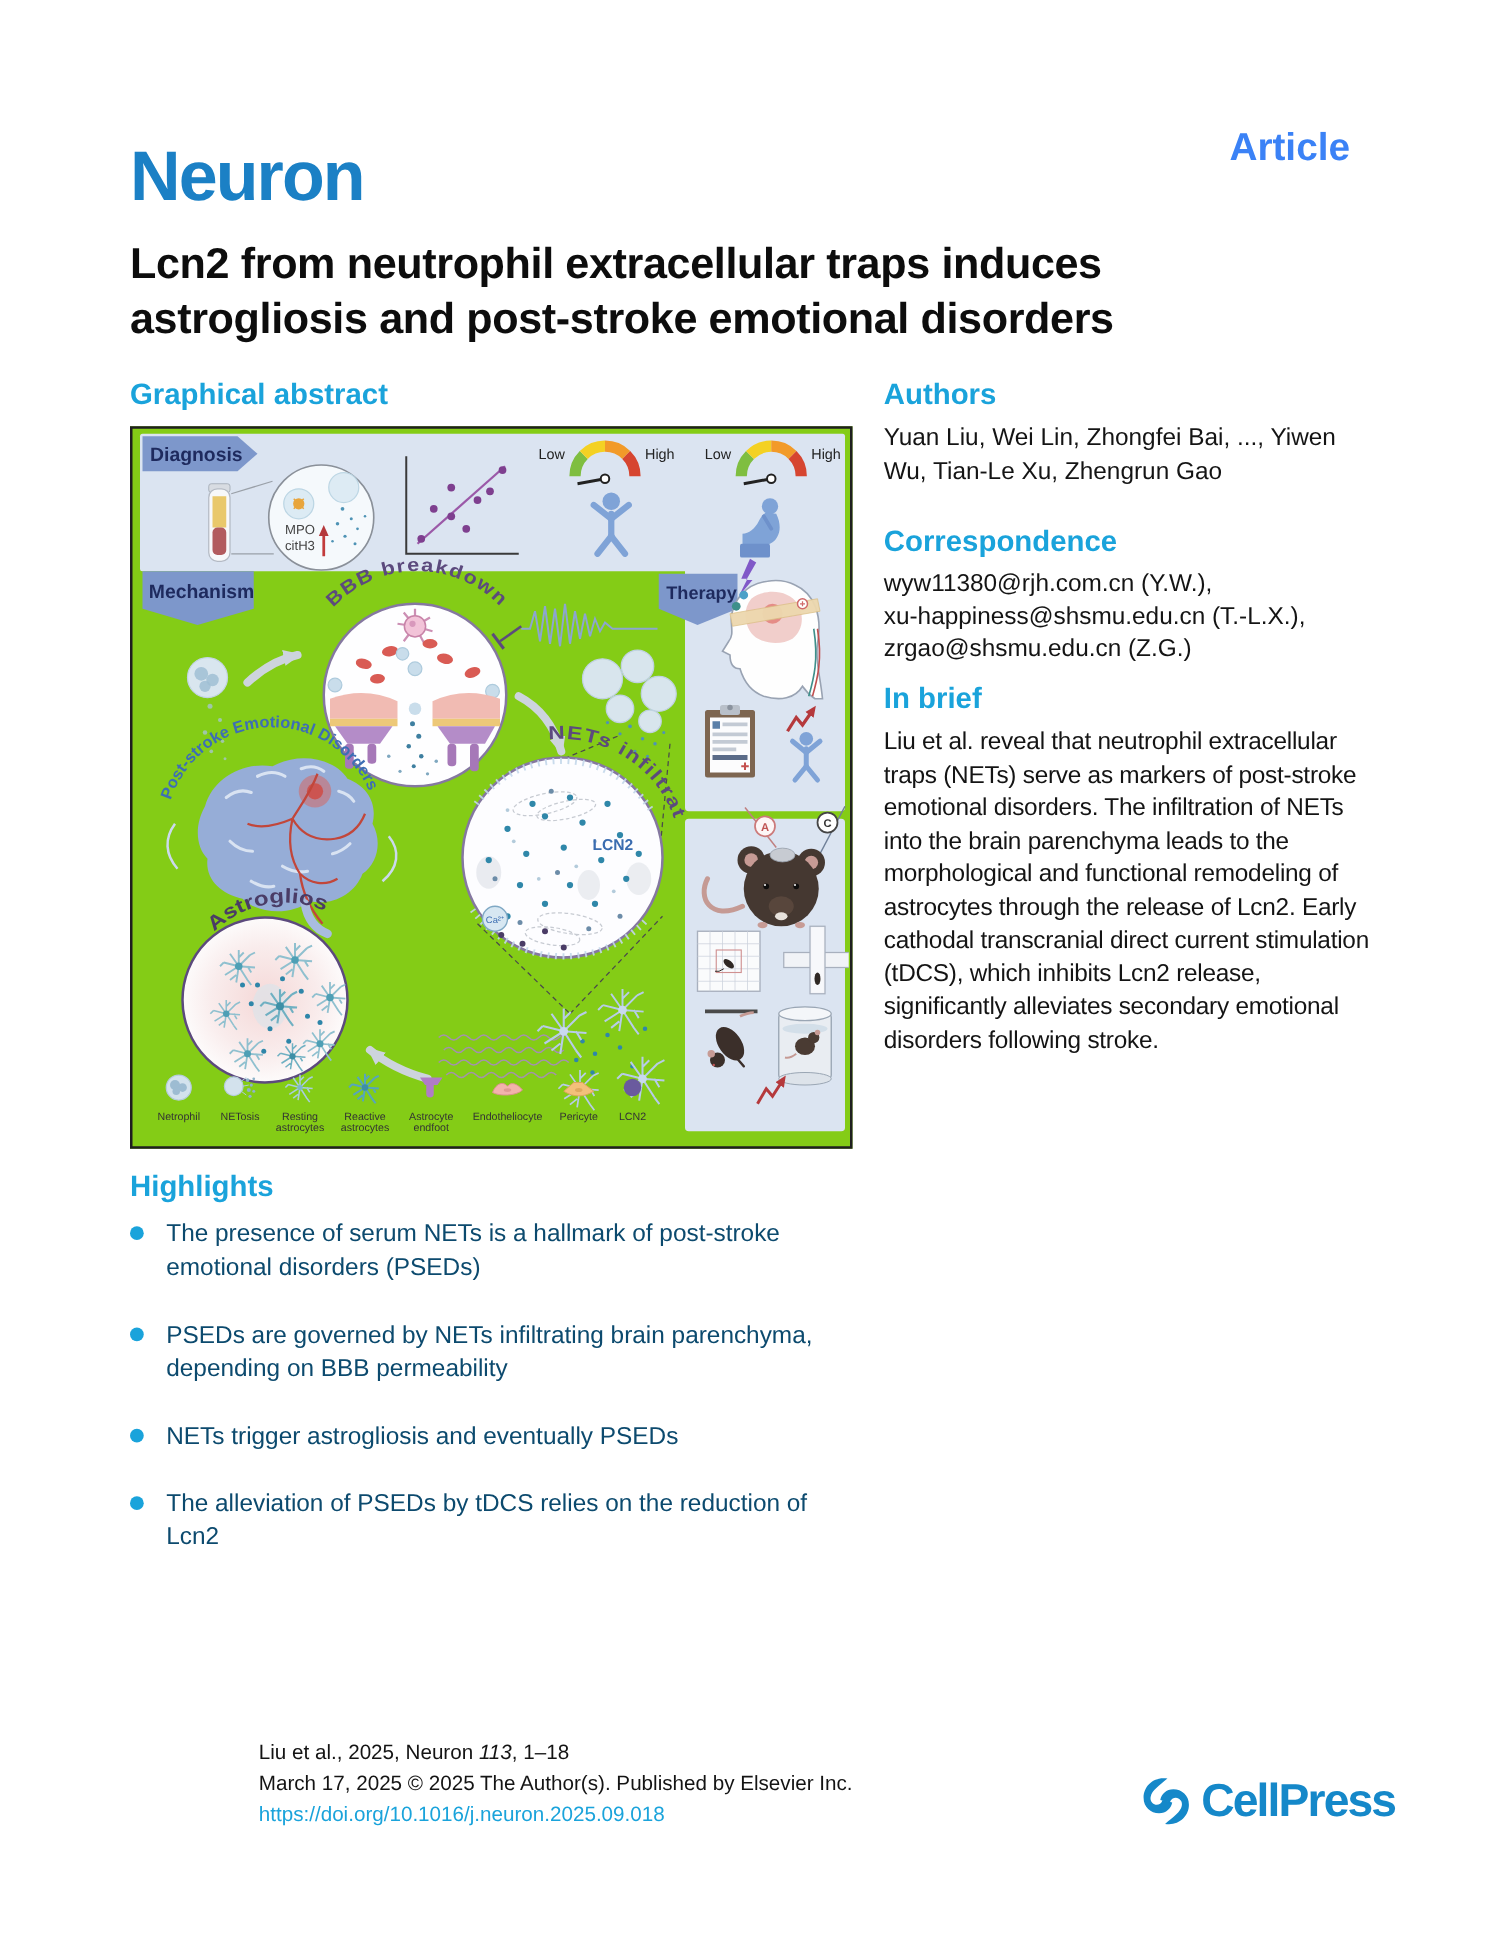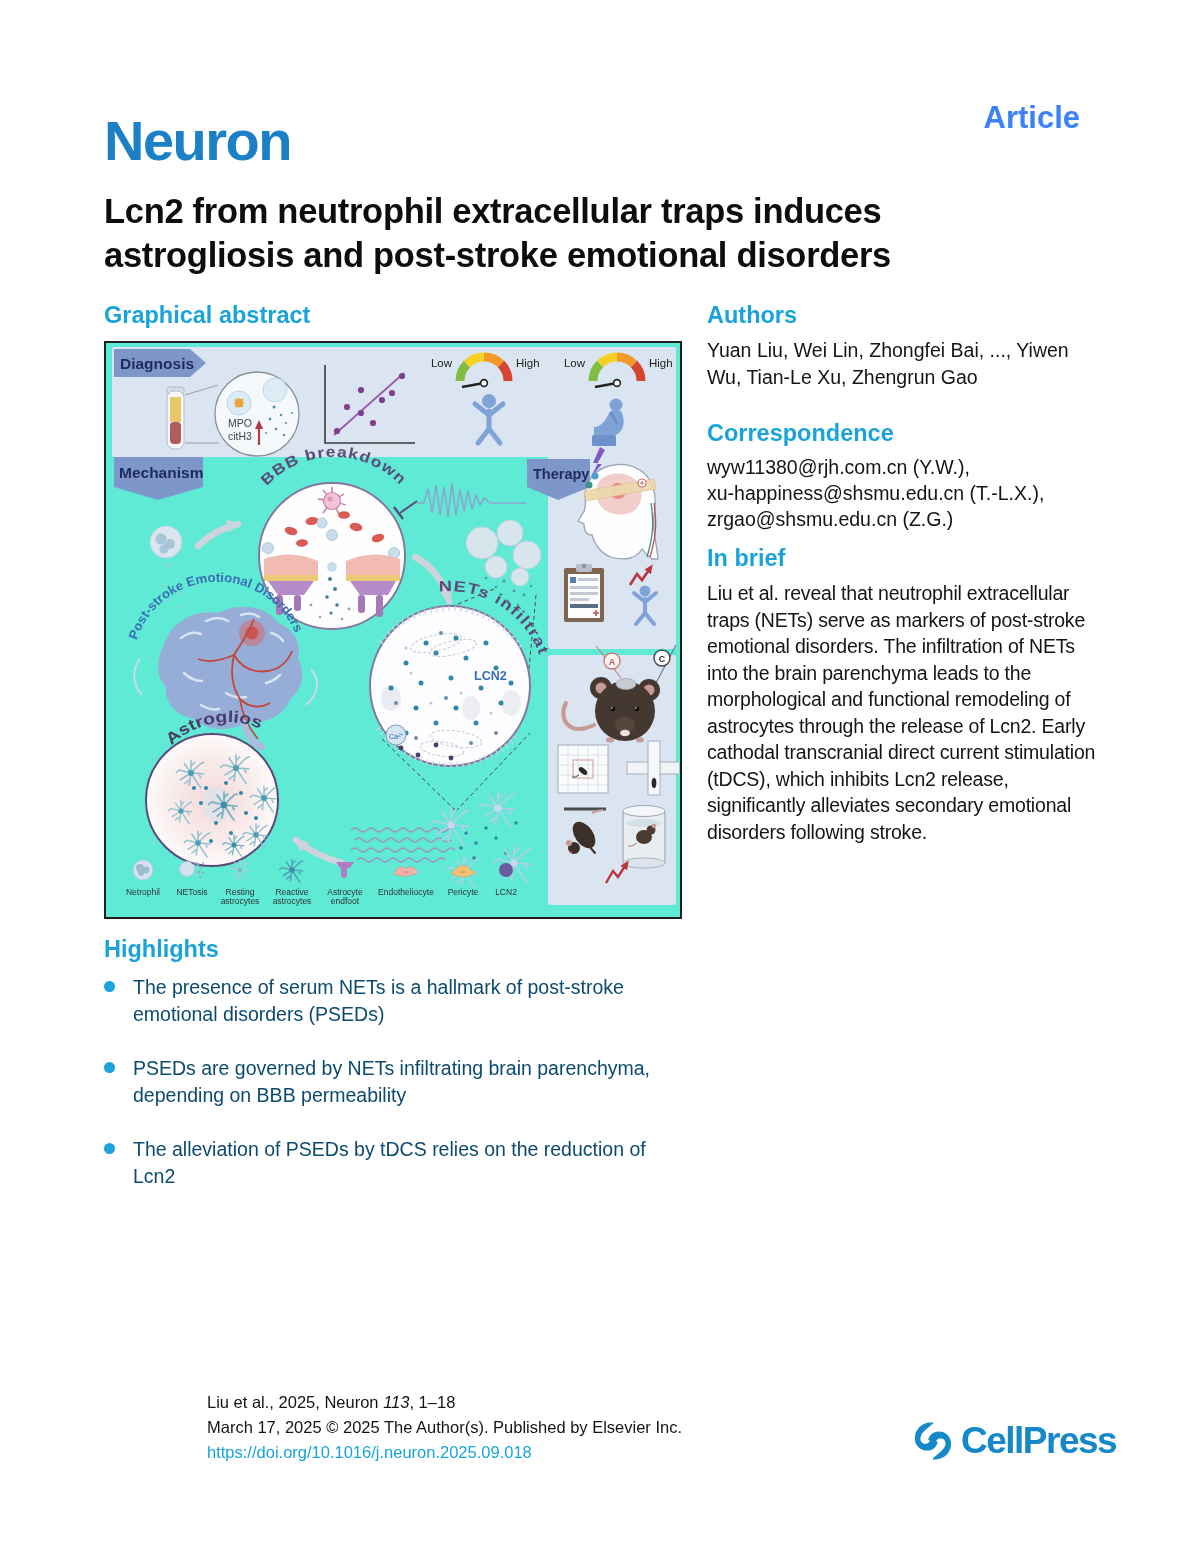--- a/index.html
+++ b/index.html
@@ -6,21 +6,21 @@
   body{width:1200px;height:1557px;position:relative;background:#fff;
        font-family:"Liberation Sans",sans-serif;color:#111;}
   .abs{position:absolute;}
   .article-label{top:100px;right:120px;font-size:31px;font-weight:700;color:#3b82f6;}
   .journal{top:108px;left:104px;font-size:56px;font-weight:700;color:#1B80C5;letter-spacing:-1.5px;}
   .title{top:190px;left:104px;width:980px;font-size:34.5px;font-weight:700;line-height:1.27;
          color:#0D0D0D;letter-spacing:-0.3px;}
   .section-heading{font-size:23.5px;font-weight:700;color:#1AA3DB;}
   .ga-heading{top:302px;left:104px;}
   .figure-wrap{top:341px;left:104px;width:578px;height:578px;border:2.5px solid #1F1F1F;
-               box-sizing:border-box;background:#5eead4;}
+               box-sizing:border-box;background:#84cc16;}
   .figure-svg{width:573px;height:573px;display:block;}
   .fig-legend-item{position:absolute;top:514px;text-align:center;}
   .fig-legend-item .lbl{font-size:8.5px;line-height:1.1;color:#333;margin-top:1px;}
   .right-col-text{font-size:19.5px;line-height:1.36;color:#141414;}
   .authors-heading{top:302px;left:707px;}
   .authors-text{top:337px;left:707px;width:392px;}
   .corr-heading{top:420px;left:707px;}
   .corr-text{top:455px;left:707px;width:400px;line-height:1.33;}
   .inbrief-heading{top:545px;left:707px;}
   .inbrief-text{top:580px;left:707px;width:394px;letter-spacing:-0.2px;}
@@ -621,20 +621,24 @@
   <div class="highlight-item">
       <span class="bullet"></span>
       <span>The presence of serum NETs is a hallmark of post-stroke emotional disorders (PSEDs)</span>
     </div>
   <div class="highlight-item">
       <span class="bullet"></span>
       <span>PSEDs are governed by NETs infiltrating brain parenchyma, depending on BBB permeability</span>
     </div>
   <div class="highlight-item">
       <span class="bullet"></span>
+      <span>NETs trigger astrogliosis and eventually PSEDs</span>
+    </div>
+  <div class="highlight-item">
+      <span class="bullet"></span>
       <span>The alleviation of PSEDs by tDCS relies on the reduction of Lcn2</span>
     </div>
 </div>
 
 <div class="abs footer">
   <div><span>Liu et al., 2025, Neuron </span><i>113</i><span>, 1–18</span></div>
   <div>March 17, 2025 © 2025 The Author(s). Published by Elsevier Inc.</div>
   <a class="doi" href="#">https://doi.org/10.1016/j.neuron.2025.09.018</a>
 </div>
 <div class="abs cellpress">

